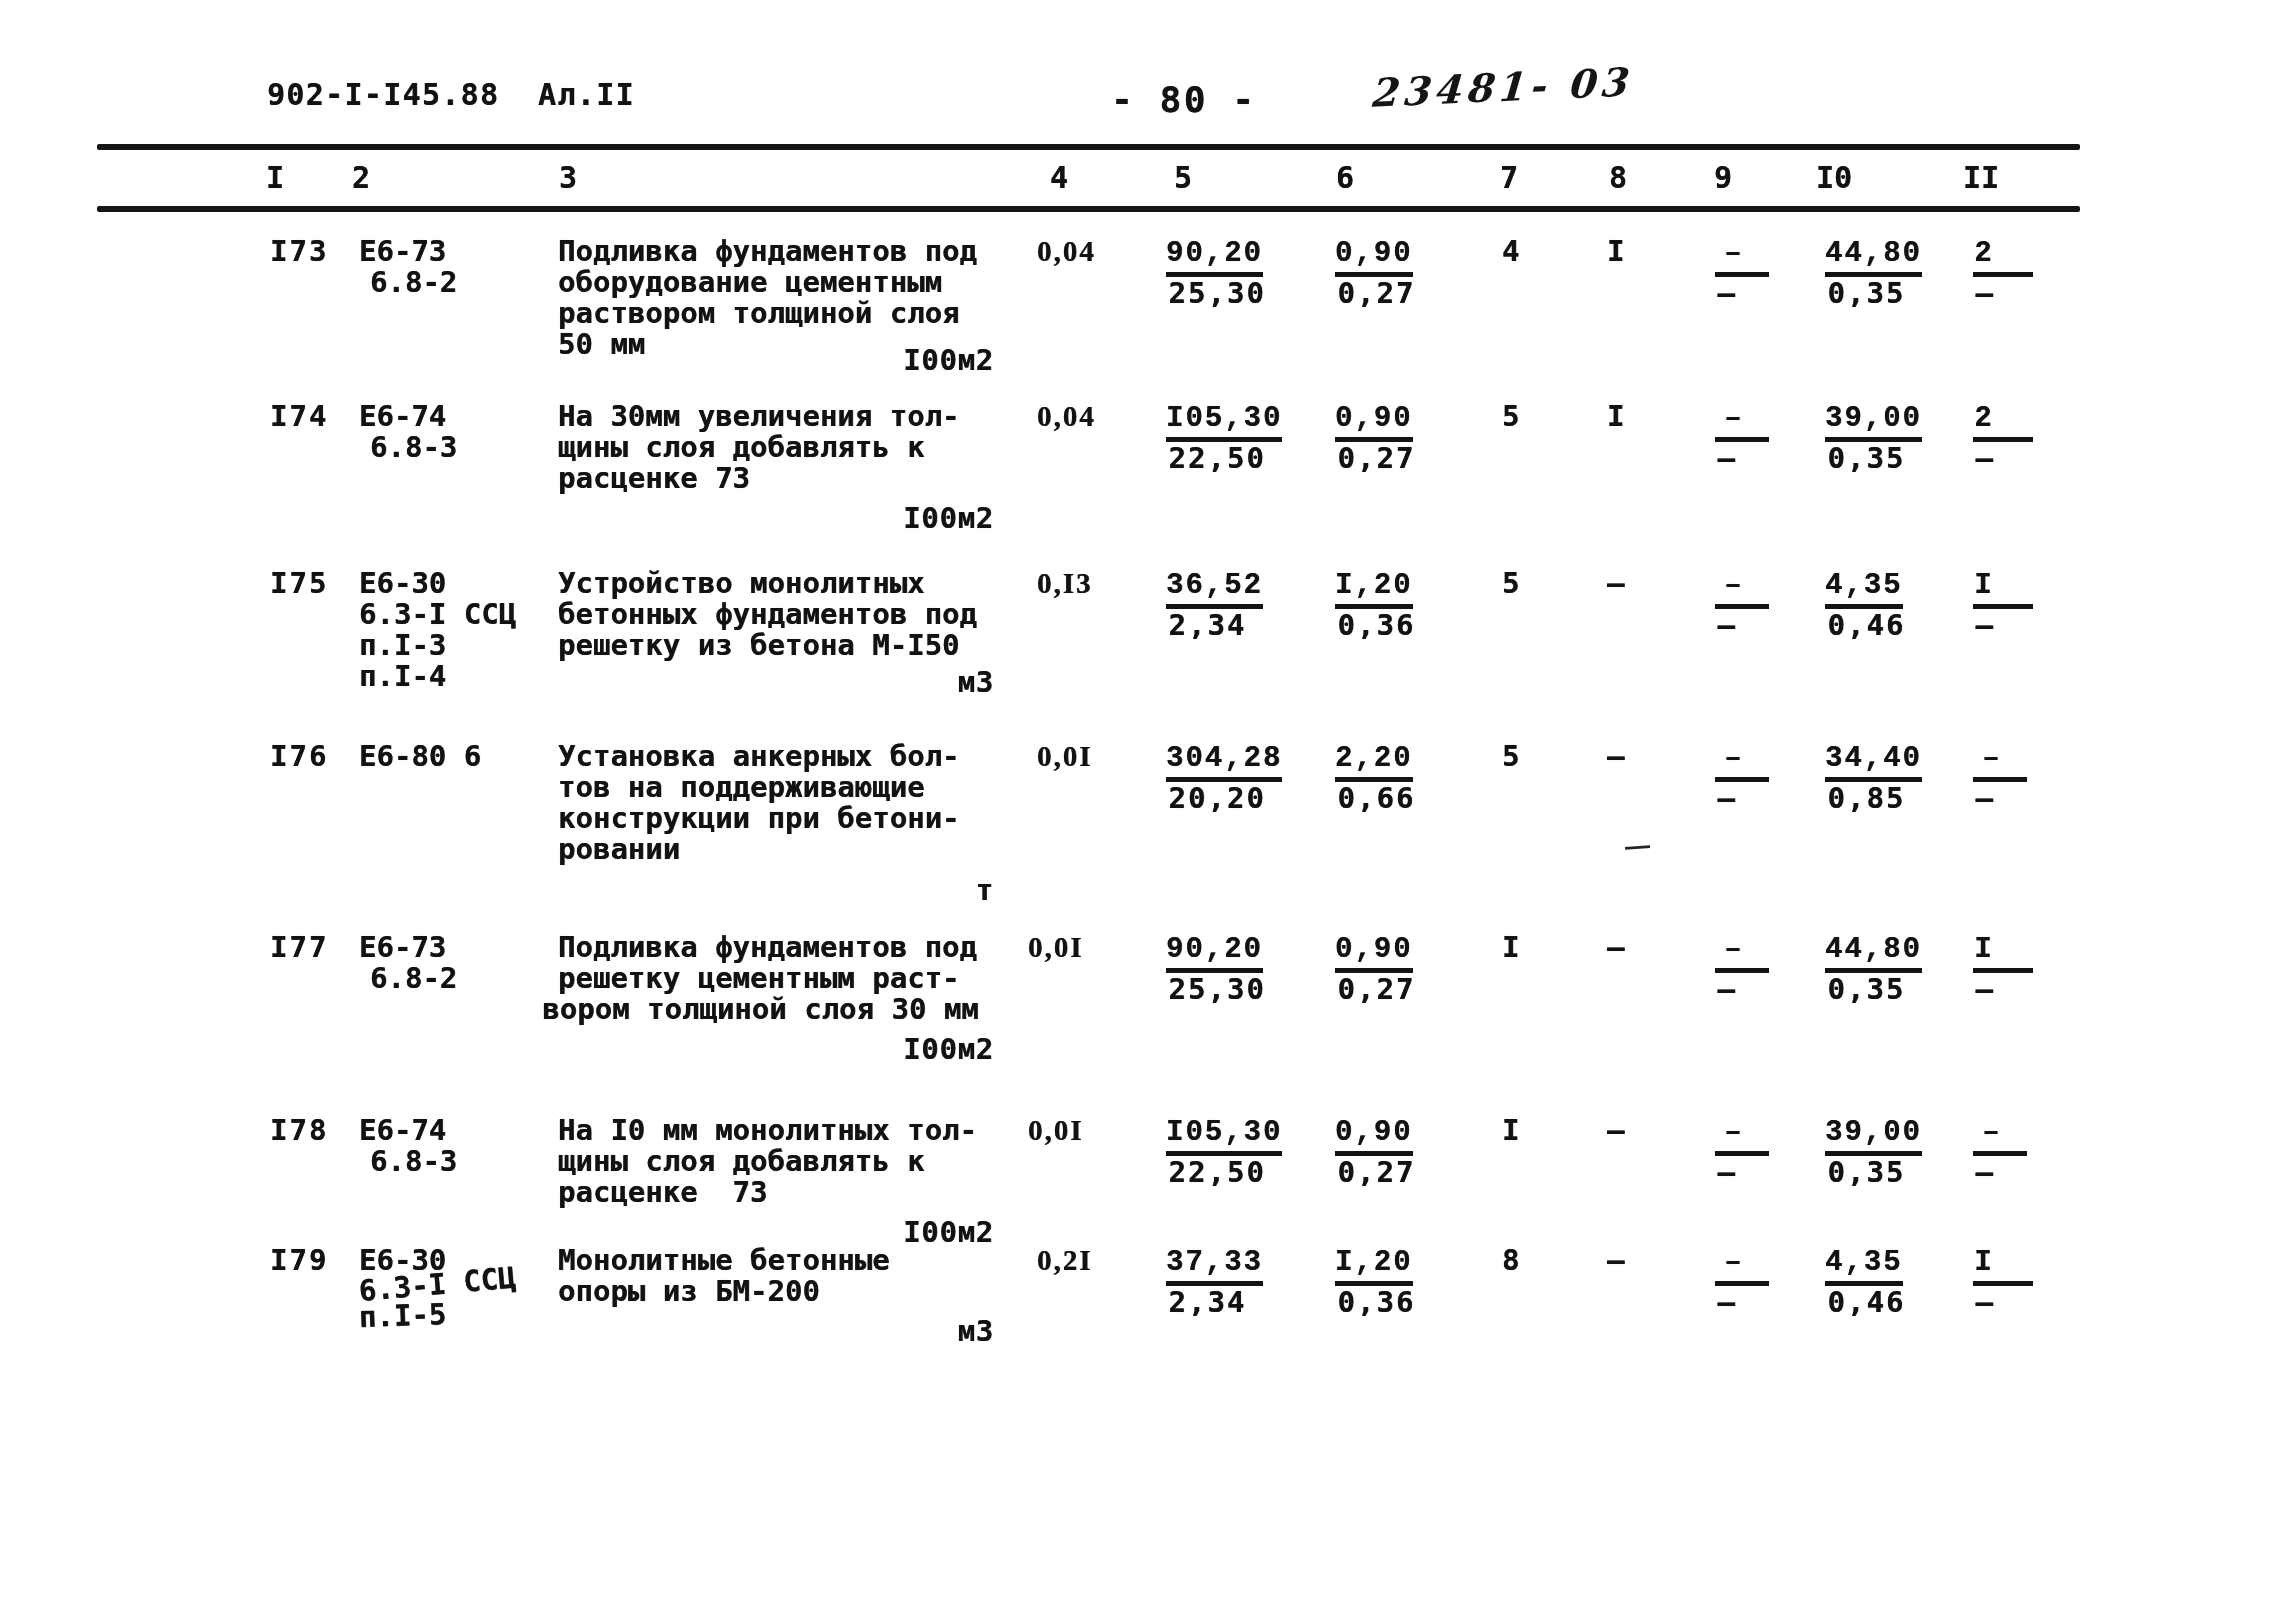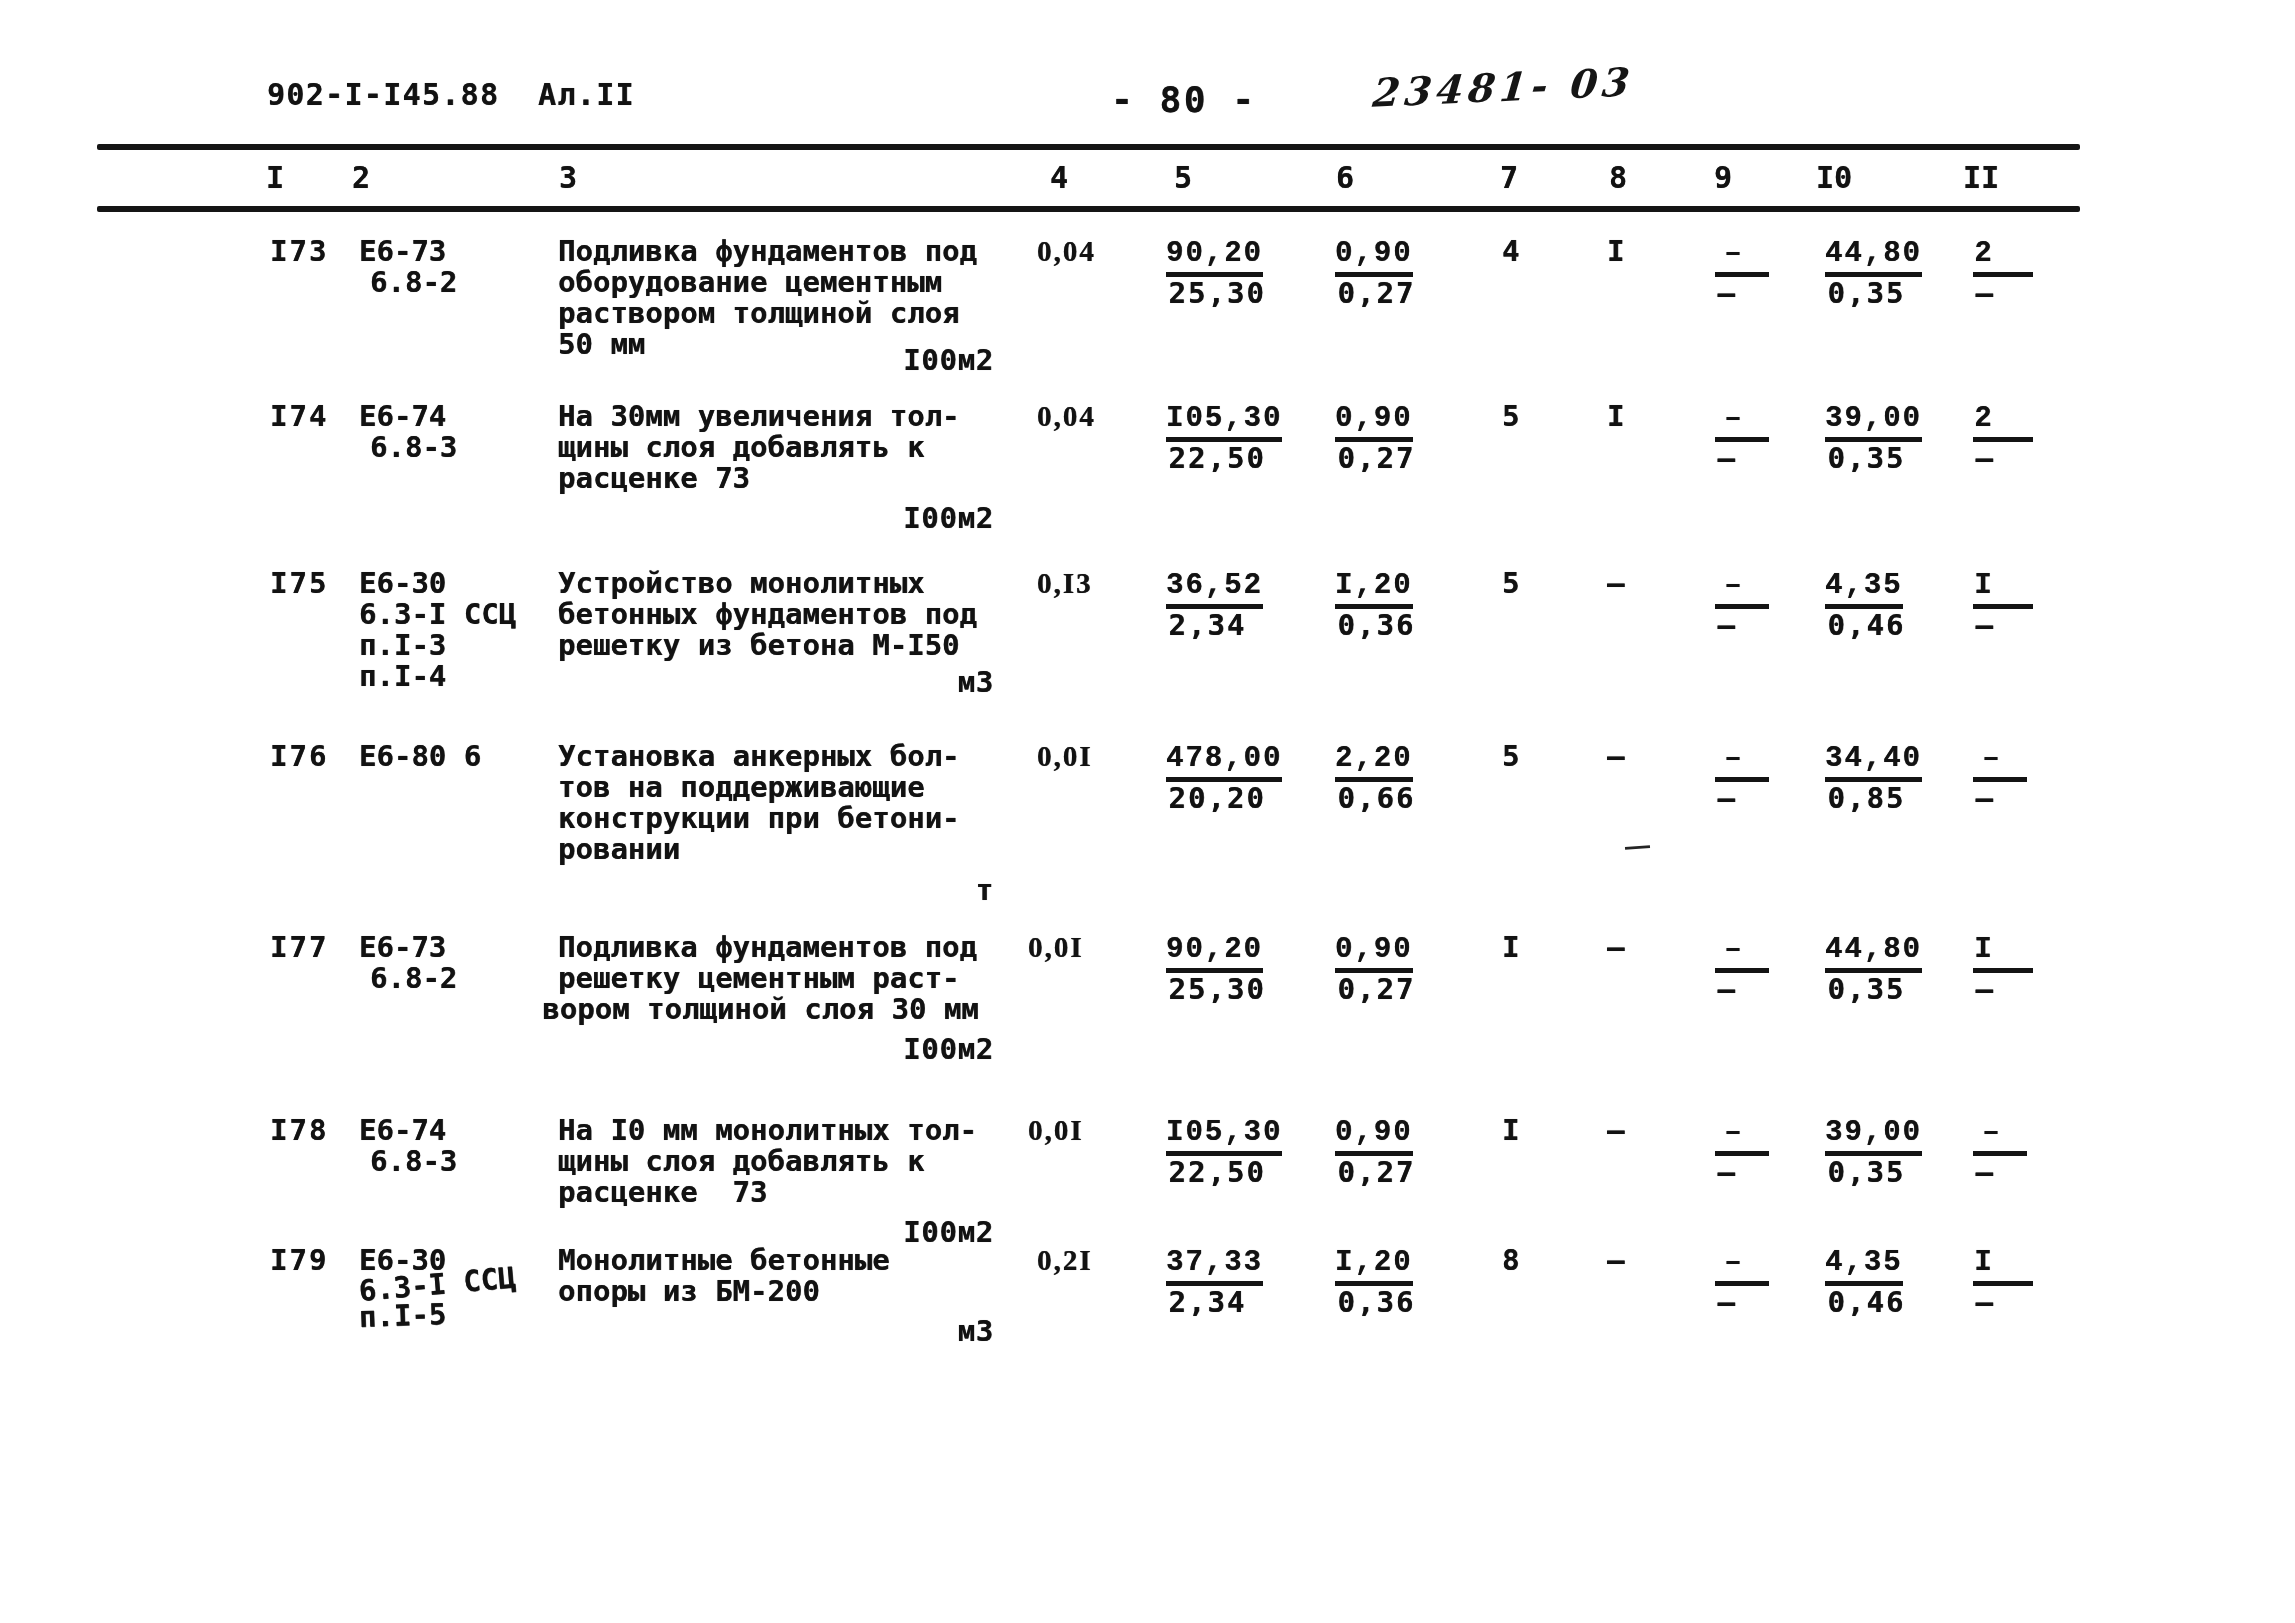--- a/index.html
+++ b/index.html
@@ -204,21 +204,21 @@
     </div>
     <div class="cell c3">
       <div class="line t">Установка анкерных бол-</div>
       <div class="line t">тов на поддерживающие</div>
       <div class="line t">конструкции при бетони-</div>
       <div class="line t">ровании</div>
     </div>
     <div class="unit t" style="top:134px">т</div>
     <div class="cell c4 num t">0,0I</div>
     <div class="cell c5 num">
-      <span class="uv t">478,00</span>
+      <span class="uv t">304,28</span>
       <div class="pair-bottom">20,20</div>
     </div>
     <div class="cell c6 num">
       <span class="uv t">2,20</span>
       <div class="pair-bottom">0,66</div>
     </div>
     <div class="cell c7 num t">5</div>
     <div class="cell c8 num t">–</div>
     <div class="cell c9 num">
       <span class="uv uv-dash t">–</span>

